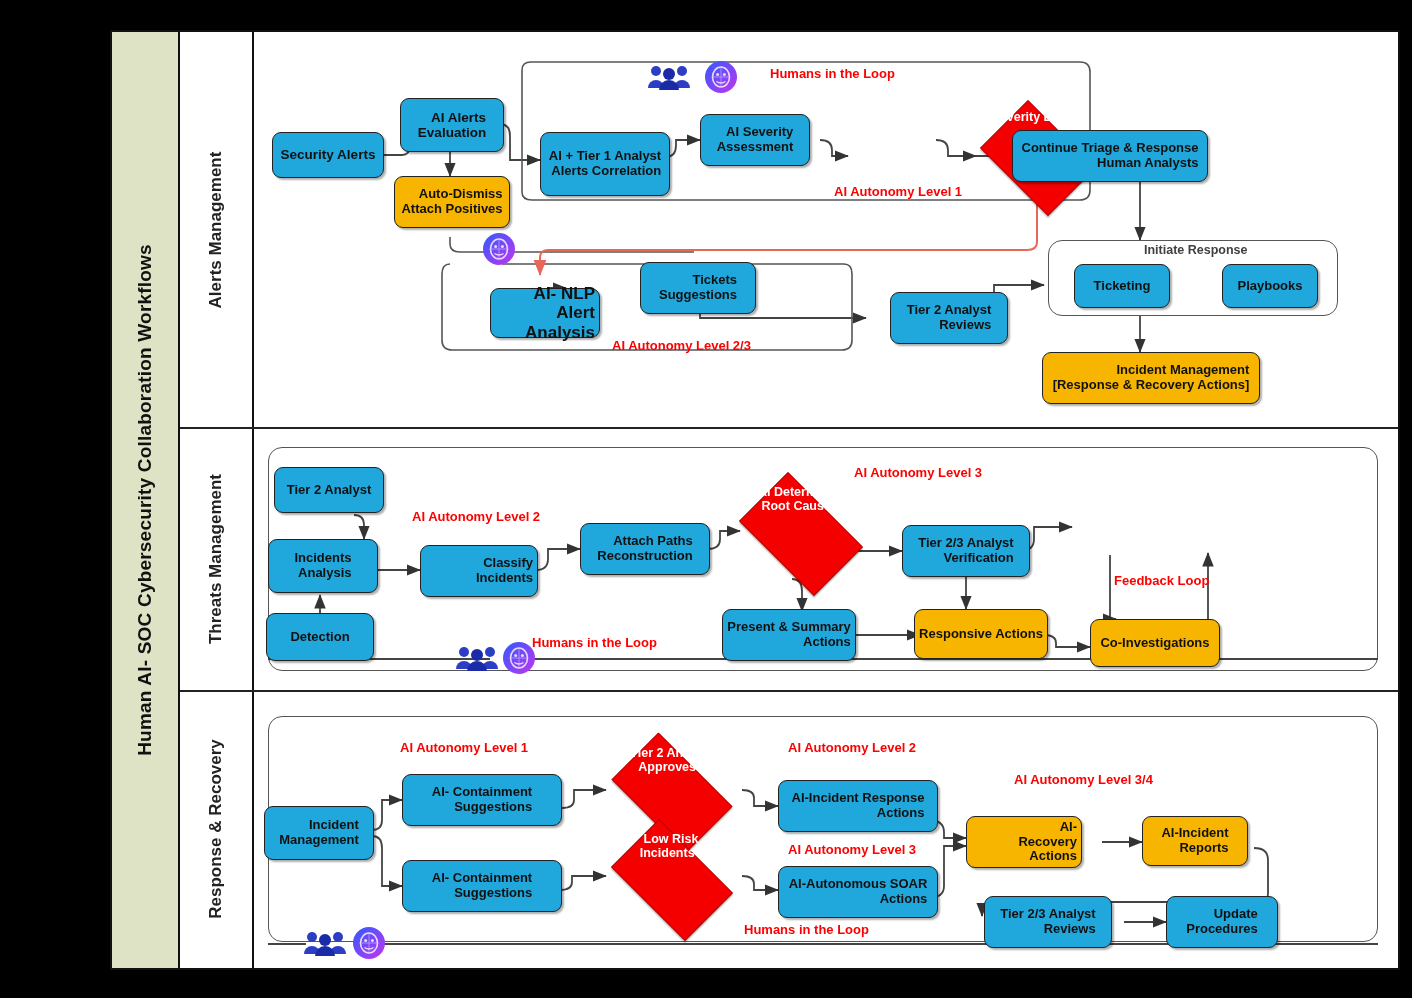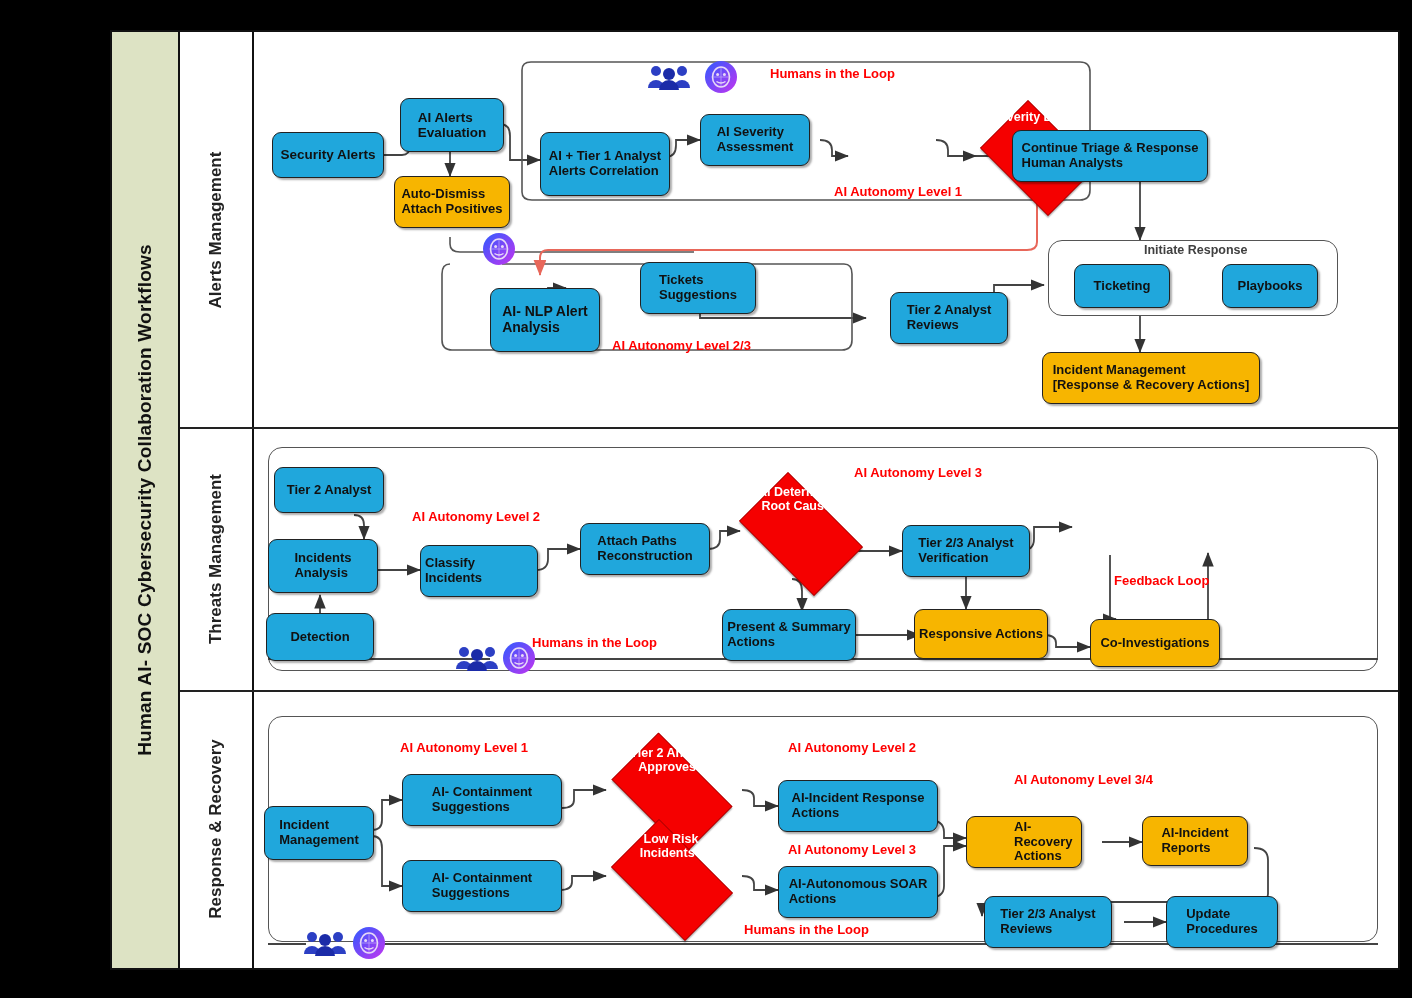--- a/index.html
+++ b/index.html
@@ -21,21 +21,21 @@
     font-size:17px;font-weight:bold;color:#222;}
 
   
   .lane{position:absolute;left:142px;width:1146px;}
   .laneDiv{position:absolute;left:0;width:100%;height:0;border-top:2px solid #222;}
 
   
   .group{position:absolute;border:1.6px solid #555;border-radius:14px;box-sizing:border-box;background:transparent;}
 
   
-  .node{position:absolute;box-sizing:border-box;display:flex;align-items:center;justify-content:center;text-align:left;
+  .node{position:absolute;box-sizing:border-box;display:flex;align-items:center;justify-content:center;text-align:right;
     border:1.4px solid #222;border-radius:9px;font-weight:bold;color:#111;line-height:1.12;padding:2px 4px;
     box-shadow:2px 2px 2px rgba(0,0,0,.32);}
   .blue{background:#20A7DC;}
   .orange{background:#F7B500;}
   .node span{display:block;}
 
   
   .diamond{position:absolute;display:flex;align-items:flex-start;justify-content:center;}
   .diamond .dshape{position:absolute;left:0;top:0;width:100%;height:100%;background:#F50000;
      transform:rotate(45deg) scale(.707);border:1.2px solid #7a0000;box-shadow:2px 2px 2px rgba(0,0,0,.3);}
@@ -153,21 +153,21 @@
       <div class="diamond" style="left:716px;top:78px;width:134px;height:94px;">
         <div class="dshape"></div>
         <div class="dtxt" style="font-size:12.5px;">Severity Levels</div>
       </div>
 
       <div class="node blue" style="left:758px;top:98px;width:196px;height:52px;font-size:13px;white-space:pre-line;">
         <span>Continue Triage &amp; Response
 Human Analysts</span>
       </div>
 
-      <div class="node blue" style="left:236px;top:256px;width:110px;height:64px;font-size:14px;white-space:pre-line;">
+      <div class="node blue" style="left:236px;top:256px;width:110px;height:50px;font-size:17px;white-space:pre-line;">
         <span>AI- NLP Alert
 Analysis</span>
       </div>
 
       <div class="node blue" style="left:386px;top:230px;width:116px;height:52px;font-size:13px;white-space:pre-line;">
         <span>Tickets
 Suggestions</span>
       </div>
 
       <div class="node blue" style="left:636px;top:260px;width:118px;height:52px;font-size:13px;white-space:pre-line;">

